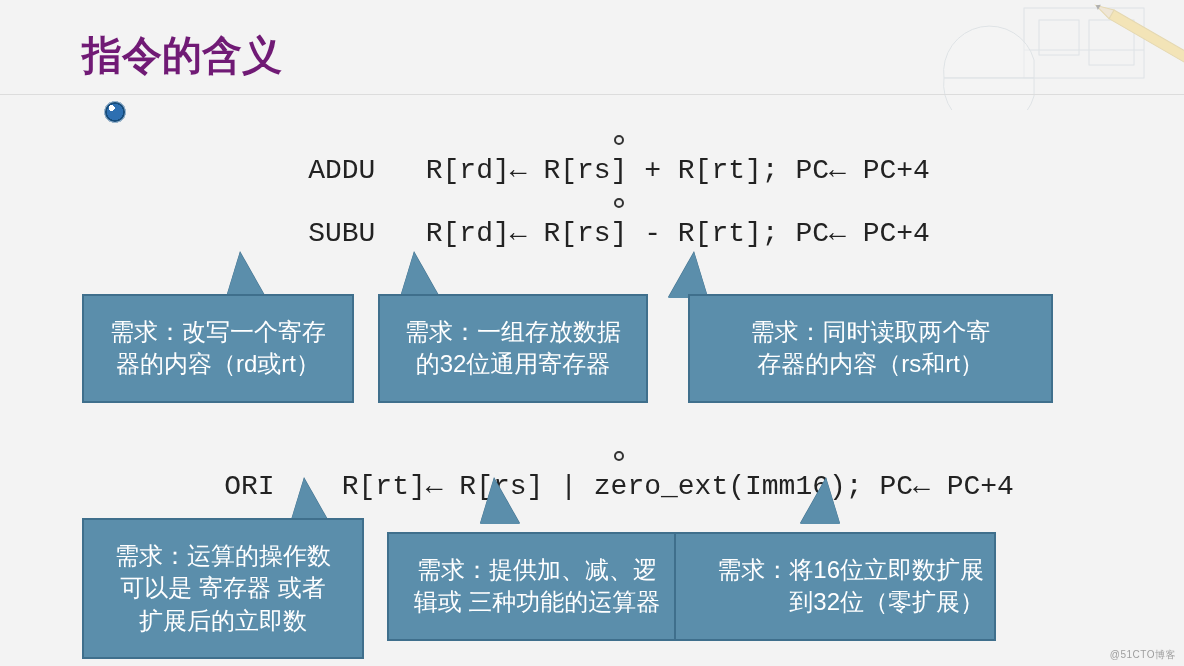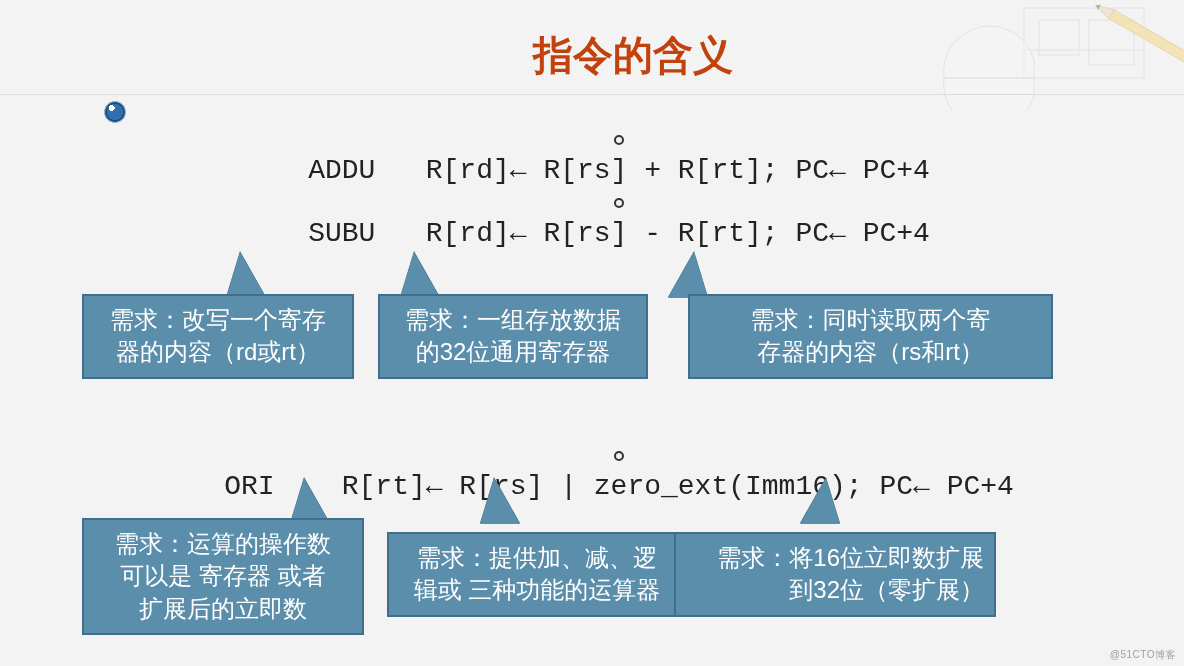--- a/index.html
+++ b/index.html
@@ -13,25 +13,24 @@
   .decor {
     position: absolute;
     top: 0; right: 0;
     width: 300px; height: 110px;
     opacity: 0.35;
     pointer-events: none;
   }
   .decor svg { width: 100%; height: 100%; }
 
   .slide-title {
-    color: #c2410c;
+    color: #701a75;
     font-size: 40px;
     font-weight: 700;
     padding: 28px 0 0 82px;
-    text-align: center;
   }
   .hr {
     position: absolute;
     left: 0; right: 0; top: 94px;
     height: 1px;
     background: #dcdcdc;
   }
 
   .content { padding: 10px 80px 0 104px; }
 
@@ -64,21 +63,21 @@
 
   .callouts { position: absolute; left: 0; top: 0; right: 0; bottom: 0; pointer-events: none; }
   .callout {
     position: absolute;
     background: #5b8eab;
     border: 2px solid #3f6f8c;
     color: #fff;
     font-size: 24px;
     line-height: 1.35;
     text-align: center;
-    padding: 8px 10px;
+    padding: 20px 10px;
     width: 280px;
   }
   .callout .line2 { display: block; }
   .pointer {
     position: absolute;
     width: 0; height: 0;
     border-style: solid;
   }
   
   .pointer-up {
@@ -160,21 +159,21 @@
     <span class="line2">的32位通用寄存器</span>
   </div>
 
   <div class="pointer pointer-up right-lean" style="left:668px; top:252px;"></div>
   <div class="callout" style="left:688px; top:294px; width:365px;">
     <span>需求：同时读取两个寄</span>
     <span class="line2">存器的内容（rs和rt）</span>
   </div>
 
   <div class="pointer pointer-up" style="left:290px; top:478px;"></div>
-  <div class="callout" style="left:82px; top:518px; width:282px; padding:8px 6px;">
+  <div class="callout" style="left:82px; top:518px; width:282px; padding:20px 6px;">
     <span>需求：运算的操作数</span>
     <span class="line2">可以是 寄存器 或者</span>
     <span class="line2">扩展后的立即数</span>
   </div>
 
   <div class="pointer pointer-up" style="left:480px; top:478px;"></div>
   <div class="callout" style="left:364px; top:532px; width:300px;margin-left:23px;">
     <span>需求：提供加、减、逻</span>
     <span class="line2">辑或 三种功能的运算器</span>
   </div>

